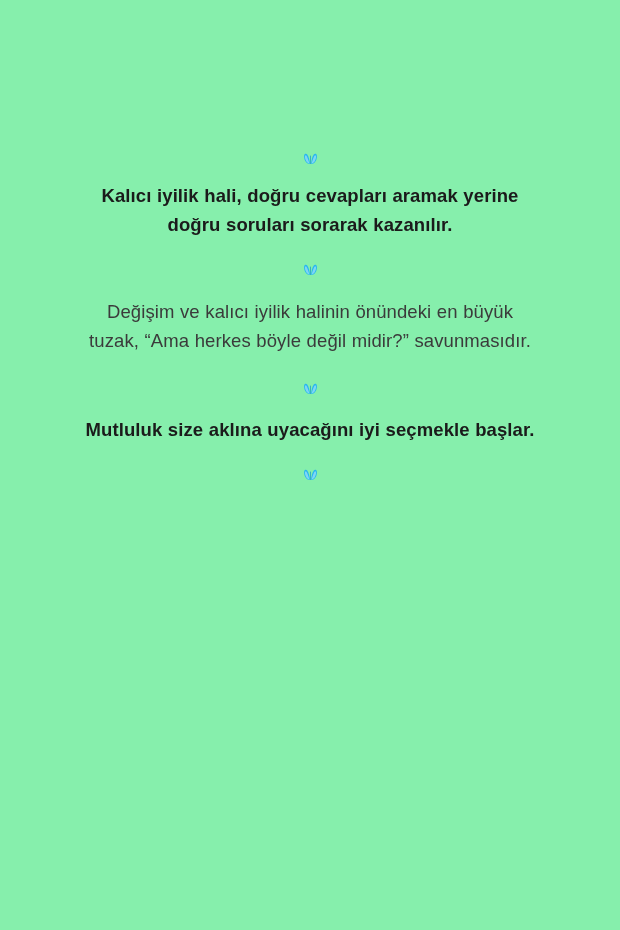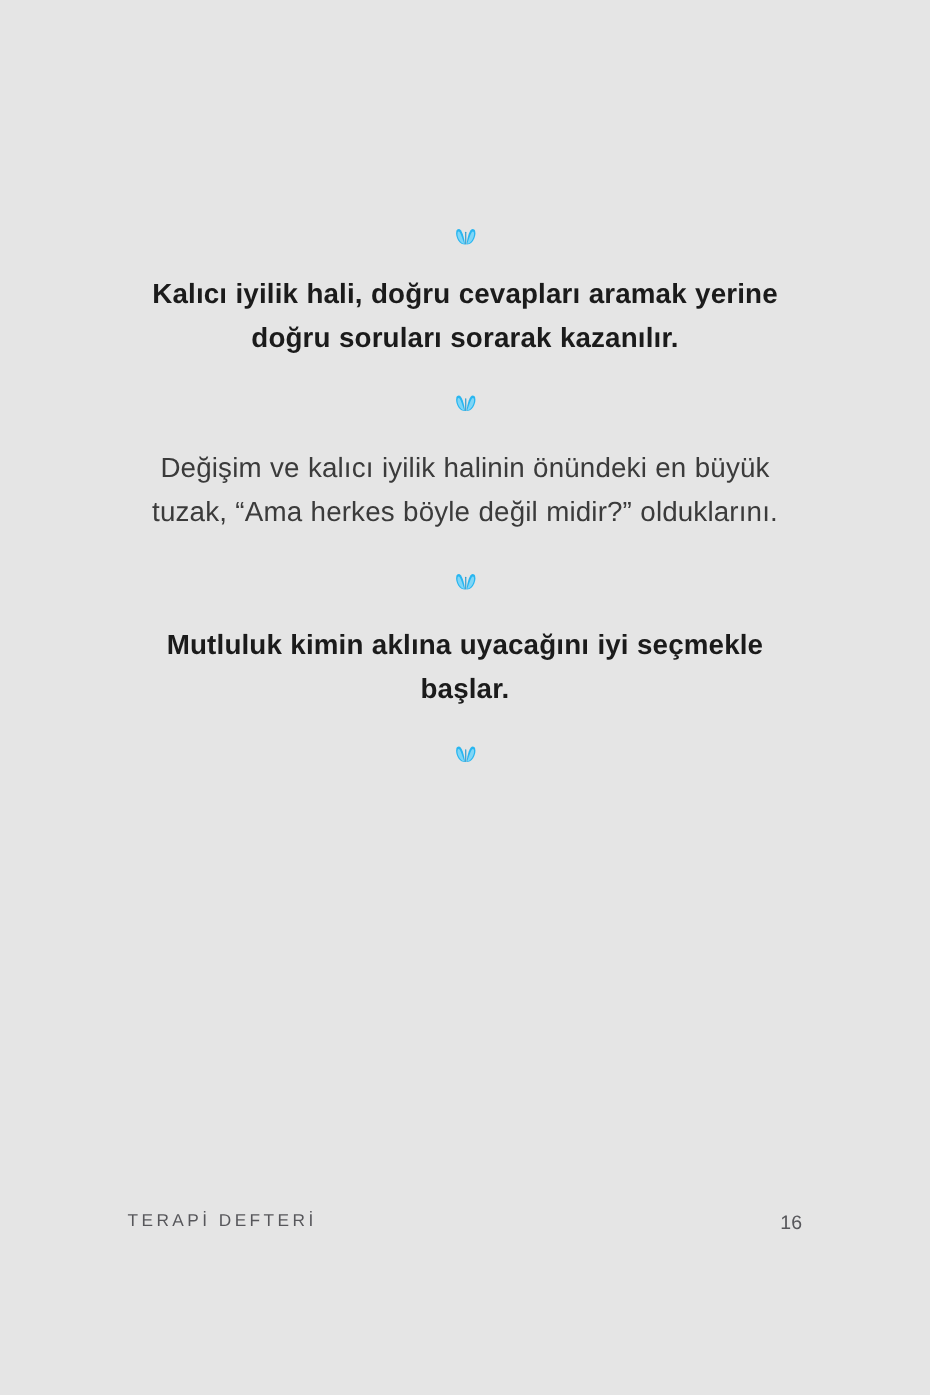--- a/index.html
+++ b/index.html
@@ -12,21 +12,21 @@
     background: #ffffff;
     font-family: "Liberation Sans", sans-serif;
     -webkit-font-smoothing: antialiased;
     overflow: hidden;
   }
 
   .page {
     position: relative;
     width: 620px;
     height: 930px;
-    background: #e5e5e5;
+    background: #86efac;
     box-sizing: border-box;
   }
 
   
   .content {
     position: absolute;
     left: 85px;
     top: 150px;
     width: 450px;
   }
@@ -134,41 +134,41 @@
         <g fill="#7fd6f7">
           <path d="M15 21 C13.2 16 11 9 9 5.6 C8 4 6.6 4.2 6.1 5.9 C5.4 8.3 6.5 13 8.6 16.3 C10.3 19 12.6 20.6 15 21 Z"></path>
           <path d="M19 21 C20.8 16 23 9 25 5.6 C26 4 27.4 4.2 27.9 5.9 C28.6 8.3 27.5 13 25.4 16.3 C23.7 19 21.4 20.6 19 21 Z"></path>
         </g>
         <rect x="16.3" y="5" width="1.4" height="17" rx="0.7" fill="#1893cc"></rect>
       </svg>
     </div>
 
     <div class="spacer-c"></div>
 
-    <p class="para regular">Değişim ve kalıcı iyilik halinin önündeki en büyük tuzak, “Ama herkes böyle değil midir?” olduklarını.</p>
+    <p class="para regular">Değişim ve kalıcı iyilik halinin önündeki en büyük tuzak, “Ama herkes böyle değil midir?” savunmasıdır.</p>
 
     <div class="spacer-d"></div>
 
     <div class="ornament">
       <svg width="17" height="12" viewBox="0 0 34 24" aria-hidden="true">
         <g fill="#29b6f0">
           <path d="M16 22 C16 22 14.5 8 10.5 3 C8.5 0.5 5.5 1 4.5 4 C3.4 7.4 4.6 13 7.2 17 C9.6 20.6 13 22 16 22 Z"></path>
           <path d="M18 22 C18 22 19.5 8 23.5 3 C25.5 0.5 28.5 1 29.5 4 C30.6 7.4 29.4 13 26.8 17 C24.4 20.6 21 22 18 22 Z"></path>
         </g>
         <g fill="#7fd6f7">
           <path d="M15 21 C13.2 16 11 9 9 5.6 C8 4 6.6 4.2 6.1 5.9 C5.4 8.3 6.5 13 8.6 16.3 C10.3 19 12.6 20.6 15 21 Z"></path>
           <path d="M19 21 C20.8 16 23 9 25 5.6 C26 4 27.4 4.2 27.9 5.9 C28.6 8.3 27.5 13 25.4 16.3 C23.7 19 21.4 20.6 19 21 Z"></path>
         </g>
         <rect x="16.3" y="5" width="1.4" height="17" rx="0.7" fill="#1893cc"></rect>
       </svg>
     </div>
 
     <div class="spacer-e"></div>
 
-    <p class="para bold">Mutluluk kimin aklına uyacağını iyi seçmekle başlar.</p>
+    <p class="para bold">Mutluluk size aklına uyacağını iyi seçmekle başlar.</p>
 
     <div class="spacer-f"></div>
 
     <div class="ornament">
       <svg width="17" height="12" viewBox="0 0 34 24" aria-hidden="true">
         <g fill="#29b6f0">
           <path d="M16 22 C16 22 14.5 8 10.5 3 C8.5 0.5 5.5 1 4.5 4 C3.4 7.4 4.6 13 7.2 17 C9.6 20.6 13 22 16 22 Z"></path>
           <path d="M18 22 C18 22 19.5 8 23.5 3 C25.5 0.5 28.5 1 29.5 4 C30.6 7.4 29.4 13 26.8 17 C24.4 20.6 21 22 18 22 Z"></path>
         </g>
         <g fill="#7fd6f7">
@@ -177,18 +177,14 @@
         </g>
         <rect x="16.3" y="5" width="1.4" height="17" rx="0.7" fill="#1893cc"></rect>
       </svg>
     </div>
 
     <div class="spacer-g"></div>
 
 
   </div>
 
-  <div class="footer">
-    <span class="footer-title">TERAPİ DEFTERİ</span>
-    <span class="footer-page">16</span>
-  </div>
 
 </div>
 
 </body></html>

